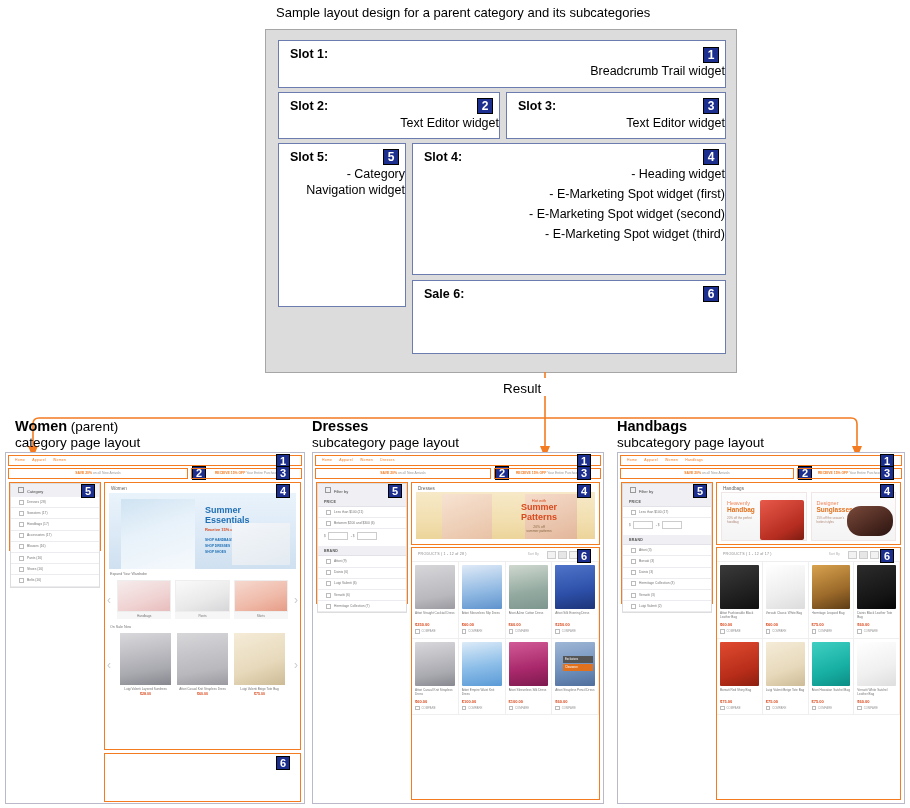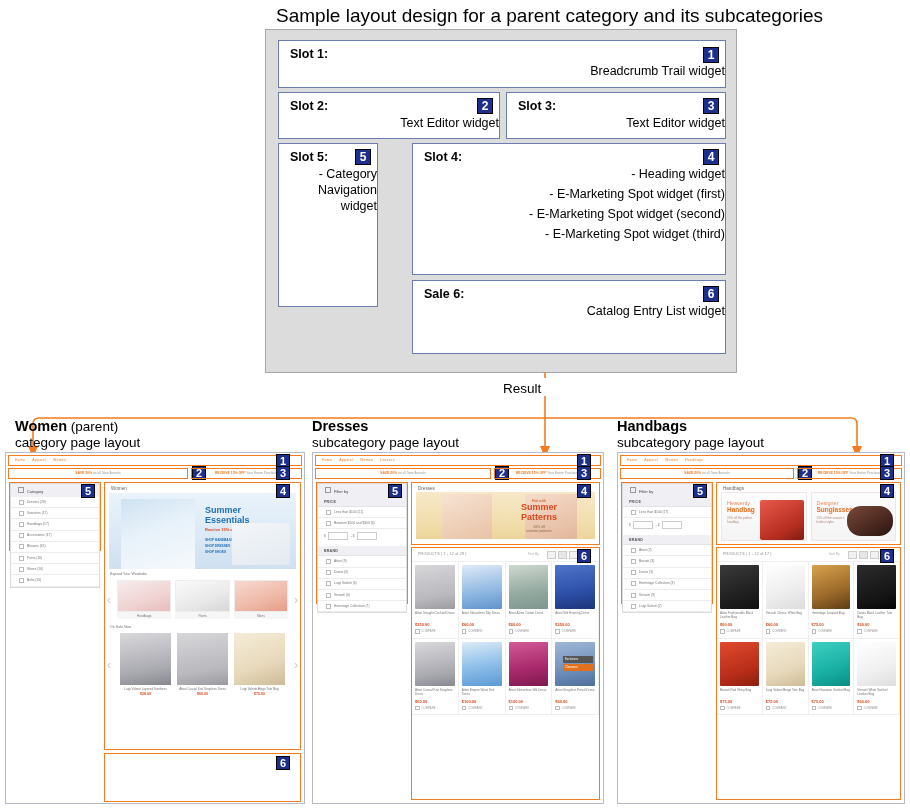--- a/index.html
+++ b/index.html
@@ -7,21 +7,21 @@
     width:910px;height:808px;
     background:#ffffff;
     font-family:"Liberation Sans", sans-serif;
     position:relative;
     overflow:hidden;
     -webkit-font-smoothing:antialiased;
   }
   
   #diagram-title{
     position:absolute;left:276px;top:5px;width:620px;
-    font-size:19px;color:#000;white-space:nowrap;
+    font-size:13px;color:#000;white-space:nowrap;
   }
   #diagram-box{
     position:absolute;left:265px;top:29px;width:472px;height:344px;
     background:#dcdcdc;border:1px solid #a6a6a6;box-sizing:border-box;
   }
   .slot{
     position:absolute;background:#ffffff;
     border:1.5px solid #6c7cae;box-sizing:border-box;
   }
   .slot .slot-title{
@@ -36,21 +36,21 @@
     position:absolute;width:16px;height:16px;
     background:#1c2f8e;border:1.5px solid #000;
     color:#ffffff;font-size:12px;font-weight:bold;
     line-height:15px;text-align:center;box-sizing:border-box;
     font-family:"Liberation Sans", sans-serif;
   }
   
   #slot1{left:12px;top:10px;width:448px;height:48px;}
   #slot2{left:12px;top:62px;width:222px;height:47px;}
   #slot3{left:240px;top:62px;width:220px;height:47px;}
-  #slot5{left:12px;top:113px;width:100px;height:164px;}
+  #slot5{left:12px;top:113px;width:128px;height:164px;}
   #slot4{left:146px;top:113px;width:314px;height:132px;}
   #slot6{left:146px;top:250px;width:314px;height:74px;}
 
   #slot5 .slot-body{padding-left:12px;}
   #slot5 .li{white-space:normal;padding-left:9px;text-indent:-9px;margin-bottom:2px;}
   #slot5 .gap{height:9px;}
   #slot4 .li{margin-bottom:4px;}
 
   
   #arrows{position:absolute;left:0;top:370px;width:910px;height:90px;}
@@ -214,23 +214,20 @@
       <div class="li">- Heading widget</div>
       <div class="li">- E-Marketing Spot widget (first)</div>
       <div class="li">- E-Marketing Spot widget (second)</div>
       <div class="li">- E-Marketing Spot widget (third)</div>
     </div>
     <div class="badge" style="right:6px;top:5px;">4</div>
   </div>
 
   <div class="slot" id="slot6">
     <div class="slot-title">Sale 6:</div>
-    <div class="slot-body">
-        <div class="li">Catalog Entry List widget</div>
-      </div>
     <div class="badge" style="right:6px;top:5px;">6</div>
   </div>
 </div>
 
 <div id="result-label">Result</div>
 <svg id="arrows" viewBox="0 0 910 90">
   <g stroke="#f47b20" stroke-width="1.6" fill="none">
     <line x1="545" y1="2" x2="545" y2="8"></line>
     <line x1="545" y1="26" x2="545" y2="48"></line>
     <path d="M545 48 L545 48 M33 78 L33 54 Q33 48 39 48 L851 48 Q857 48 857 54 L857 78"></path>

